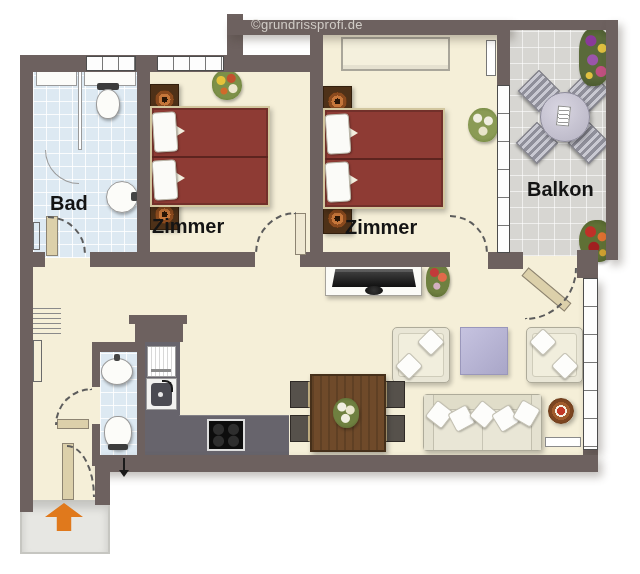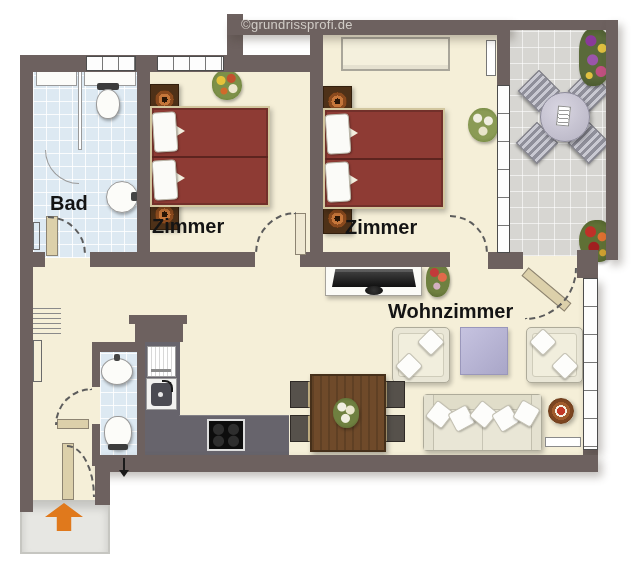--- a/index.html
+++ b/index.html
@@ -269,19 +269,19 @@
   <i class="a leaf" style="left:62px;top:443px;width:10px;height:55px"></i>
   <i class="a arc tr" style="left:67px;top:445px;width:28px;height:52px"></i>
 
   <i class="a" style="left:45px;top:503px;width:38px;height:28px;background:#e0791c;
      clip-path:polygon(50% 0,100% 50%,69% 50%,69% 100%,31% 100%,31% 50%,0 50%);
      filter:drop-shadow(0 0 1.5px #a8560e)"></i>
 
   <span class="lab" style="left:50px;top:192px">Bad</span>
   <span class="lab" style="left:152px;top:215px">Zimmer</span>
   <span class="lab" style="left:345px;top:216px">Zimmer</span>
-  <span class="lab" style="left:388px;top:300px">Wohnzimmer</span>
+  <span class="lab" style="left:527px;top:178px">Balkon</span>
 
   <i class="a" style="left:123px;top:458px;width:2px;height:13px;background:#1a1a1a"></i>
   <i class="a" style="left:119px;top:470px;width:0;height:0;border-left:5px solid transparent;border-right:5px solid transparent;border-top:7px solid #1a1a1a"></i>
 
-  <span class="wm" style="left:241px;top:17px">©grundrissprofi.de</span>
+  <span class="wm" style="left:251px;top:17px">©grundrissprofi.de</span>
 </div>
 
 </body></html>

